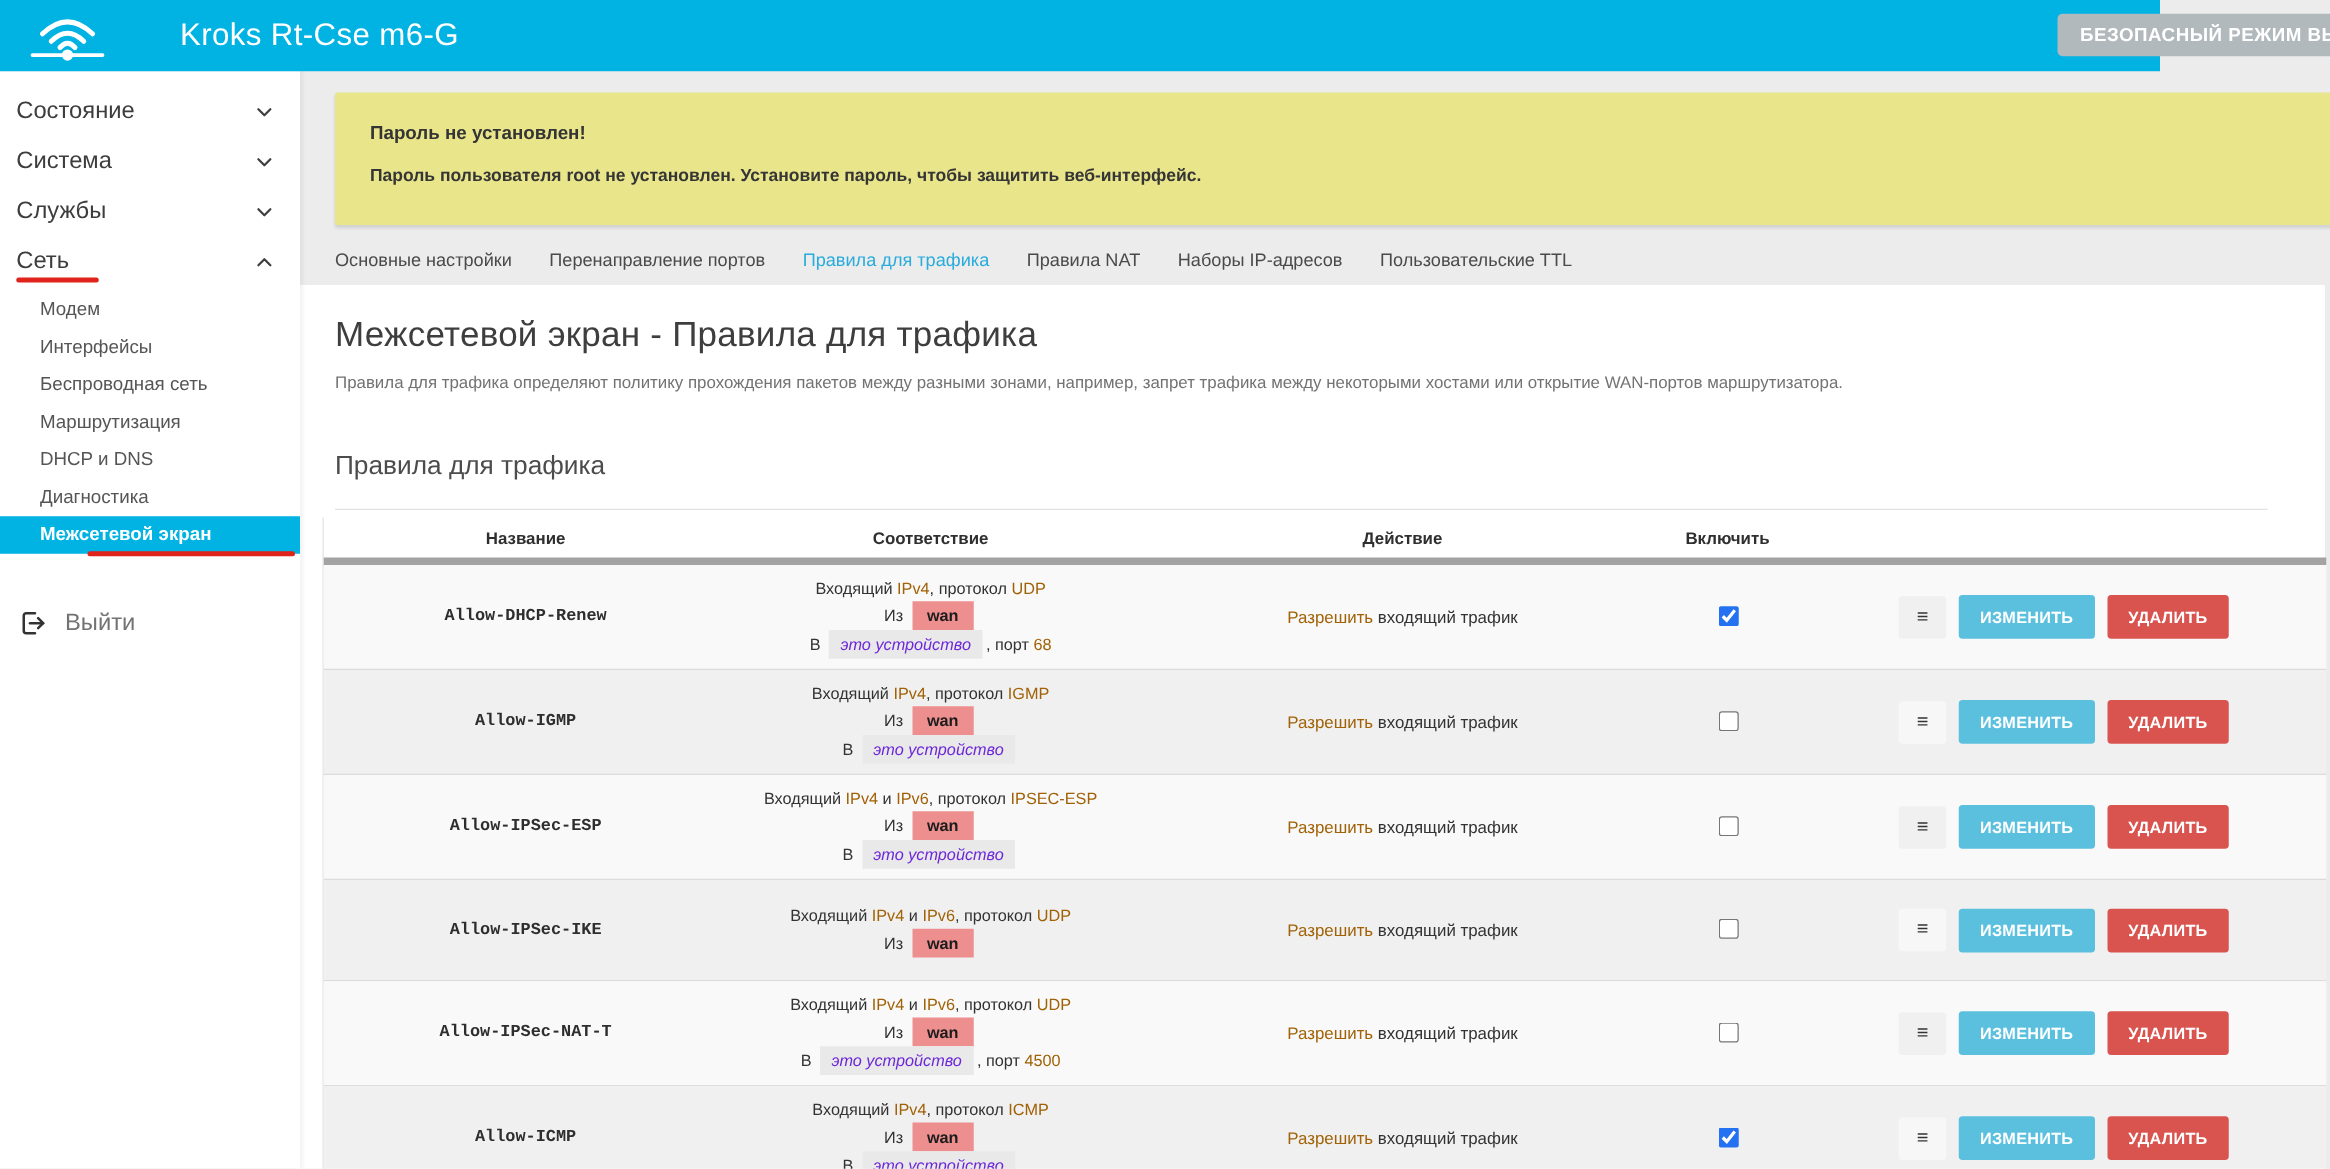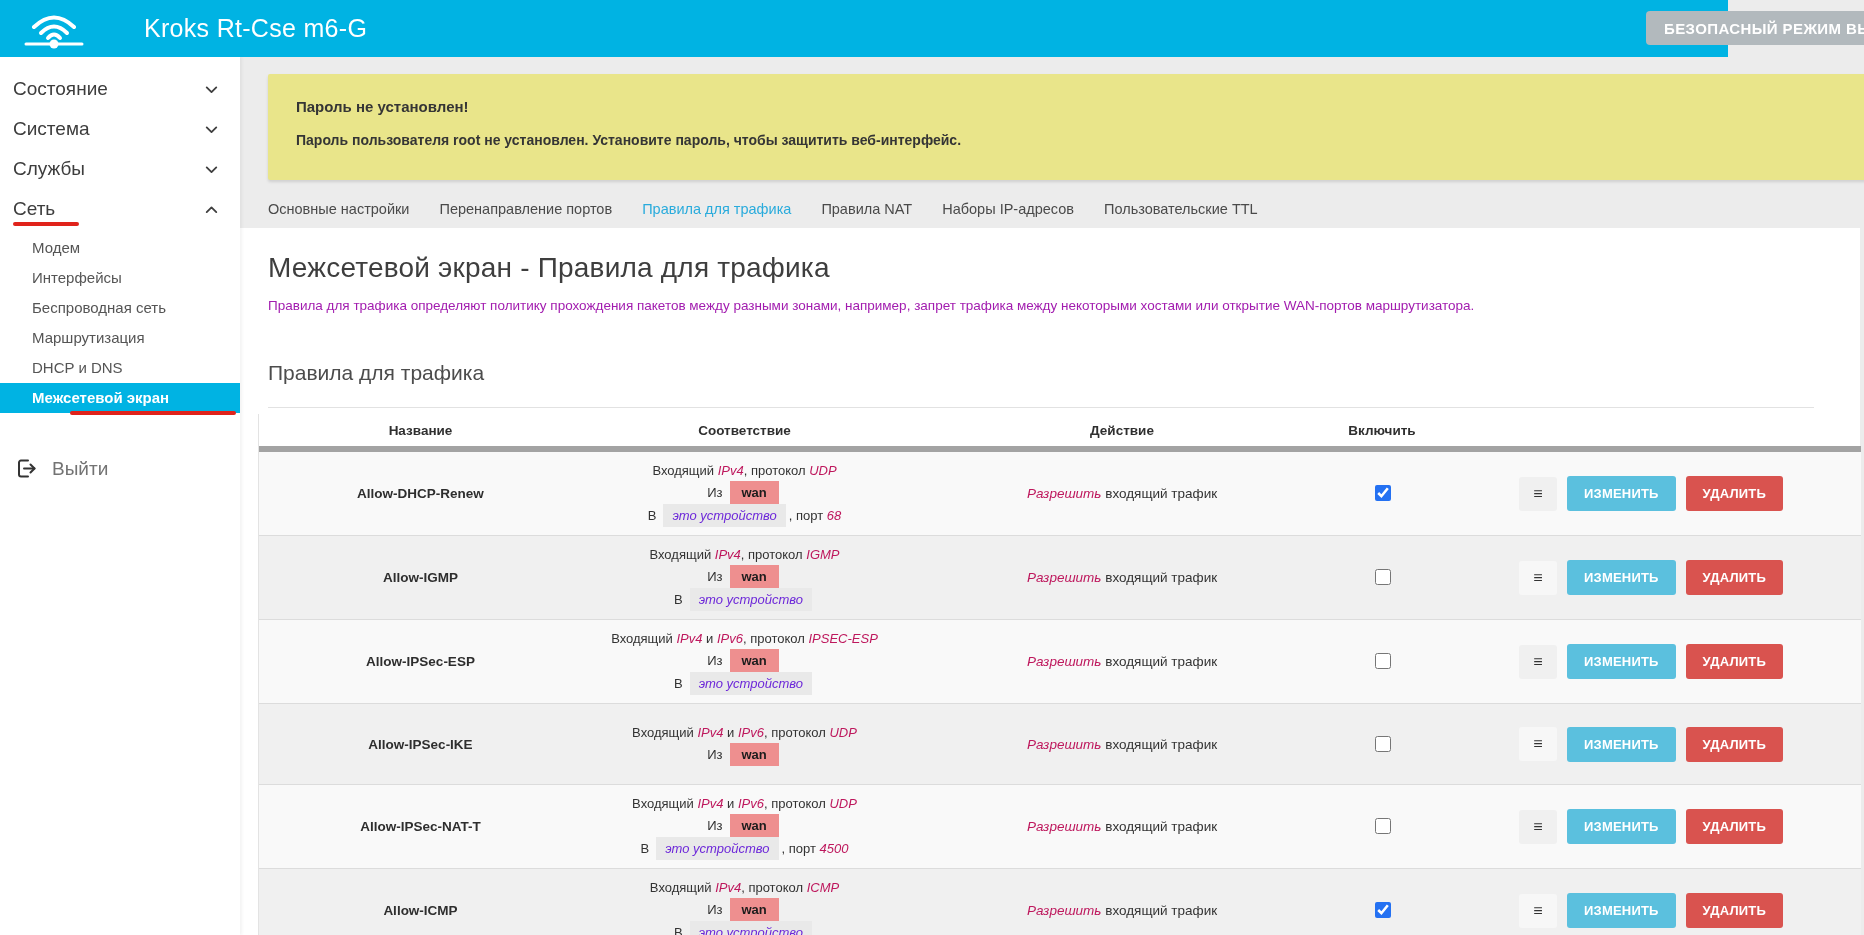--- a/index.html
+++ b/index.html
@@ -46,36 +46,36 @@
   }
   .warning-title{font-size:15px;font-weight:700;color:#353535;}
   .warning-body{margin-top:17px;font-size:14px;font-weight:700;color:#353535;}
 
   .tabs{position:absolute;top:144px;left:32px;display:flex;gap:30px;font-size:14.5px;color:#4a4a4a;white-space:nowrap;}
   .tab{cursor:pointer;position:relative;}
   .tab.active{color:#29abdc;}
 
   .content-card{position:absolute;left:0;top:171px;width:100%;bottom:-20px;background:#ffffff;padding-left:32px;box-sizing:border-box;}
   .page-title{margin:24px 0 0 0;font-size:28px;font-weight:400;color:#3e3e3e;letter-spacing:.2px;}
-  .page-desc{margin:14px 0 0 0;font-size:13.5px;color:#a21caf;max-width:1520px;}
+  .page-desc{margin:14px 0 0 0;font-size:13.5px;color:#737373;max-width:1520px;}
   .section-title{margin:48px 0 0 0;font-size:21px;font-weight:400;color:#4c4c4c;}
   .divider{margin-top:22px;height:1px;background:#e2e2e2;width:calc(100% - 46px);}
 
   
   .rules-table{margin:6px 0 0 -10px;width:calc(100% + 10px);border-left:1px solid #e3e3e3;}
   .t-grid{display:grid;grid-template-columns:323px 325px 430px 90px 1fr;align-items:center;}
   .thead{height:32px;font-size:13.5px;font-weight:700;color:#2f2f2f;border-bottom:6px solid #a3a3a3;}
   .th{text-align:center;position:relative;}
   .rule-row{min-height:80px;border-bottom:1px solid #dcdcdc;}
   .rule-row.stripe-a{background:#f9f9f9;}
   .rule-row.stripe-b{background:#f0f0f0;}
-  .c-name{text-align:center;font-weight:700;font-size:13.5px;color:#2e2e2e;}
+  .c-name{text-align:center;font-weight:700;font-size:13.5px;color:#2e2e2e;font-family:Liberation Mono, monospace;}
   .c-match{font-size:13px;color:#333;text-align:center;line-height:21px;padding:8px 0;}
   .m-line{white-space:nowrap;}
-  .val{color:#be185d;font-style:italic;}
+  .val{color:#a16207;}
   .zone-badge{display:inline-block;background:#ee8f8f;color:#1c1c1c;font-weight:700;padding:1px 12px;margin:0 3px 0 7px;}
   .dev-badge{display:inline-block;background:#e9e9e9;color:#6d28d9;font-style:italic;padding:1px 9px;margin:0 3px 0 7px;}
   .c-action{text-align:center;font-size:13.5px;color:#333;}
   .c-enable{text-align:center;}
   .c-enable input{width:16px;height:16px;accent-color:#2471f2;cursor:pointer;}
   .c-buttons{display:flex;align-items:center;gap:10px;padding-left:92px;}
   .handle-btn{width:38px;height:34px;border:none;border-radius:3px;background:#f0f0f0;color:#333;font-size:16px;display:flex;align-items:center;justify-content:center;cursor:pointer;font-family:inherit;}
   .rule-row.stripe-b .handle-btn{background:#f7f7f7;}
   .btn{border:none;border-radius:3px;color:#ffffff;font-weight:700;font-size:13px;letter-spacing:.2px;padding:10px 17px;cursor:pointer;font-family:inherit;white-space:nowrap;}
   .btn-edit{background:#5bc0de;}
@@ -126,20 +126,21 @@
             <polyline points="3.5,10.5 8,6 12.5,10.5" fill="none" stroke="#3f3f3f" stroke-width="1.7" stroke-linecap="round" stroke-linejoin="round"></polyline>
           </svg>
           <div class="ann ann-net"></div>
         </div>
         <div class="side-sub-list">
           <div class="side-sub"><span>Модем</span></div>
           <div class="side-sub"><span>Интерфейсы</span></div>
           <div class="side-sub"><span>Беспроводная сеть</span></div>
           <div class="side-sub"><span>Маршрутизация</span></div>
           <div class="side-sub"><span>DHCP и DNS</span></div>
+          <div class="side-sub"><span>Диагностика</span></div>
           <div class="side-sub active"><span>Межсетевой экран</span><div class="ann ann-fw"></div></div>
         </div>
       </div>
     <div class="logout-item">
       <svg width="23" height="23" viewBox="0 0 23 23">
         <g fill="none" stroke="#333333" stroke-width="2" stroke-linecap="round" stroke-linejoin="round">
           <path d="M13 3.5 H6 a2 2 0 0 0 -2 2 v12 a2 2 0 0 0 2 2 h7"></path>
           <line x1="9" y1="11.5" x2="19.5" y2="11.5"></line>
           <polyline points="15.5,7.5 19.5,11.5 15.5,15.5"></polyline>
         </g>

